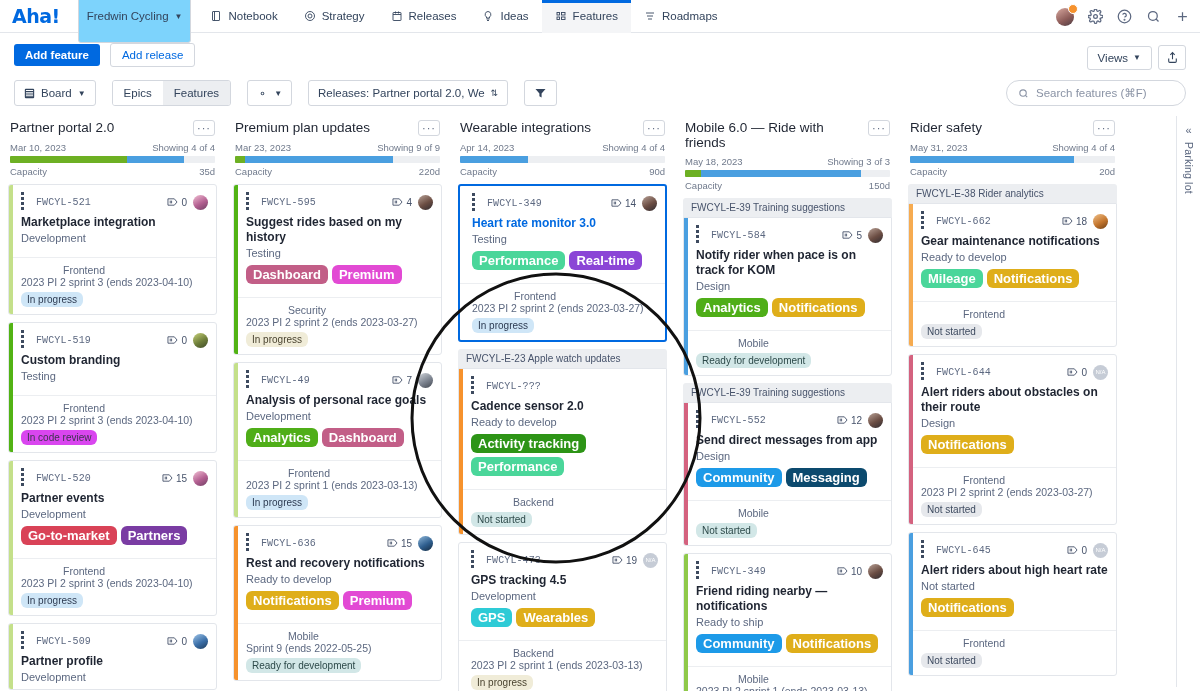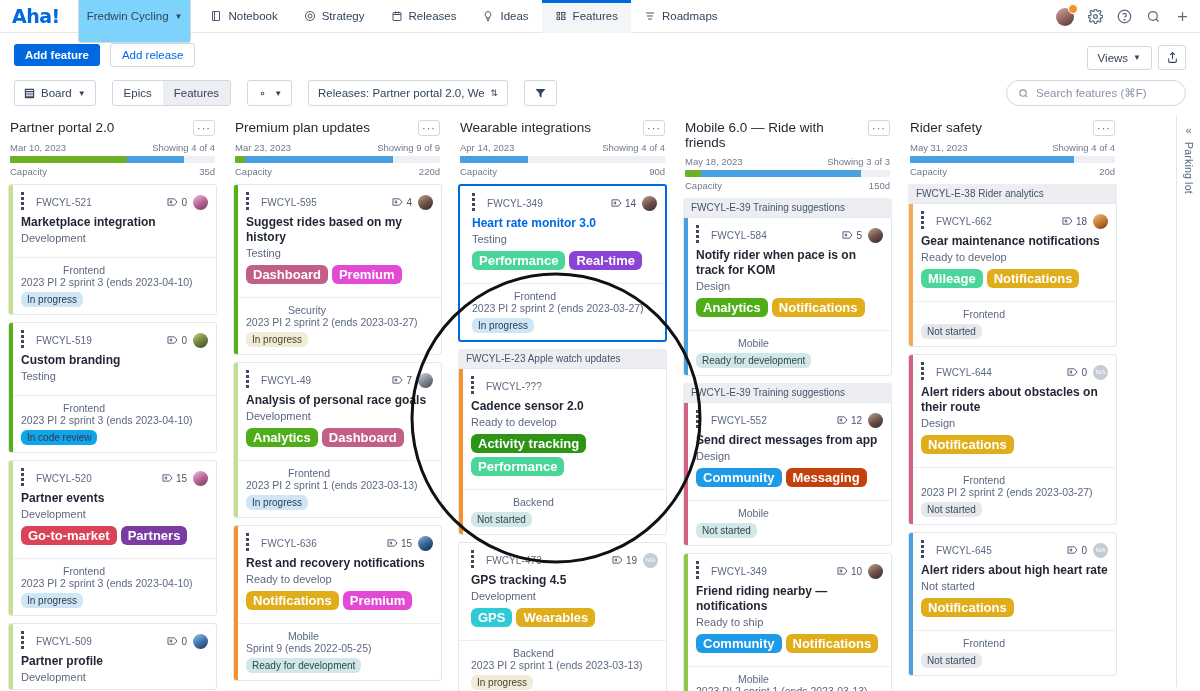--- a/index.html
+++ b/index.html
@@ -121,38 +121,38 @@
   .card {
     background: #fff; border: 1px solid #e3e6eb; border-radius: 3px;
     margin-bottom: 7px; position: relative; overflow: hidden;
   }
   .card.on-epic { margin-top: 0; border-top-left-radius: 0; border-top-right-radius: 0; }
   .stripe { position: absolute; left: 0; top: 0; bottom: 0; width: 4px; }
   .cbody { padding: 7px 8px 6px 12px; }
   .crow1 { display: flex; align-items: center; font-size: 10px; color: #5c6880; gap: 6px; }
   .grip { display: inline-block; width: 9px; }
   .grip i { display:block; width:3px; height:3px; background:#3d4a5f; float:left; margin:0 2px 2px 0; }
-  .cid { letter-spacing: 0.1px; }
+  .cid { letter-spacing: 0.1px; font-family: Liberation Mono, monospace; }
   .crow1 .sp { flex: 1; }
   .score { display: flex; align-items: center; gap: 3px; font-size: 10px; color: #47536b; }
   .av { width: 15px; height: 15px; border-radius: 50%; flex: 0 0 15px; }
   .av.na { background:#c6ccd6; color:#fff; font-size:6px; display:flex; align-items:center; justify-content:center; }
   .ctitle { font-size: 12px; font-weight: bold; color: #1f2532; margin-top: 3px; line-height: 15px; }
   .ctitle.sel { color: #0069e0; }
   .cstatus { font-size: 11px; color: #5c6880; margin-top: 2px; }
   .tags { display: flex; flex-wrap: wrap; gap: 4px; margin-top: 6px; }
   .tag { font-size: 13px; font-weight: bold; color: #fff; border-radius: 6px; padding: 2px 7px; }
   .divider { border-top: 1px solid #eceef1; margin: 7px 0 0 0; }
   .cfoot { padding: 6px 8px 7px 12px; }
   .fteam { font-size: 10.5px; color: #5c6880; padding-left: 42px; }
   .fsprint { font-size: 10.5px; color: #5c6880; }
   .pill { display: inline-block; font-size: 10px; border-radius: 6px; padding: 2px 6px; margin-top: 4px; }
   .pill.blue { background: #cfe6f7; color: #2d3b52; }
   .pill.grey { background: #e6e8ec; color: #3d4a5f; }
-  .pill.purple { background: #0ea5e9; color: #3d3350; text-align: center; }
+  .pill.purple { background: #d946ef; color: #3d3350; text-align: center; }
   .pill.teal { background: #d2e7e7; color: #2d4a4a; }
   .pill.cream { background: #f0ecd8; color: #4a4430; }
 
   
   .parking {
     position: absolute; right: 0; top: 0; bottom: 0; width: 24px;
     border-left: 1px solid #e3e6eb; background: #fff;
     display: flex; flex-direction: column; align-items: center; padding-top: 8px; gap: 6px;
   }
   .parking .lbl {
@@ -721,21 +721,21 @@
                     <path d="M7 8v6M10 8v6"></path>
                   </svg>
                   <span>12</span>
                 </span>
                 <span class="av" style="background:linear-gradient(150deg,#b9a297,#6b4d43 55%,#2f2b30)"></span>
               </div>
               <div class="ctitle">Send direct messages from app</div>
               <div class="cstatus">Design</div>
               <div class="tags">
                 <span class="tag" style="background:#1d9ae8">Community</span>
-                <span class="tag" style="background:#c2410c">Messaging</span>
+                <span class="tag" style="background:#0c4a6e">Messaging</span>
               </div>
             </div>
             <div class="divider"></div>
             <div class="cfoot"><div class="fteam">Mobile</div><span class="pill teal">Not started</span></div>
           </div>
           <div class="card">
             <div class="stripe" style="background:#8fc94a"></div>
             <div class="cbody">
               <div class="crow1">
                 <span class="grip">

